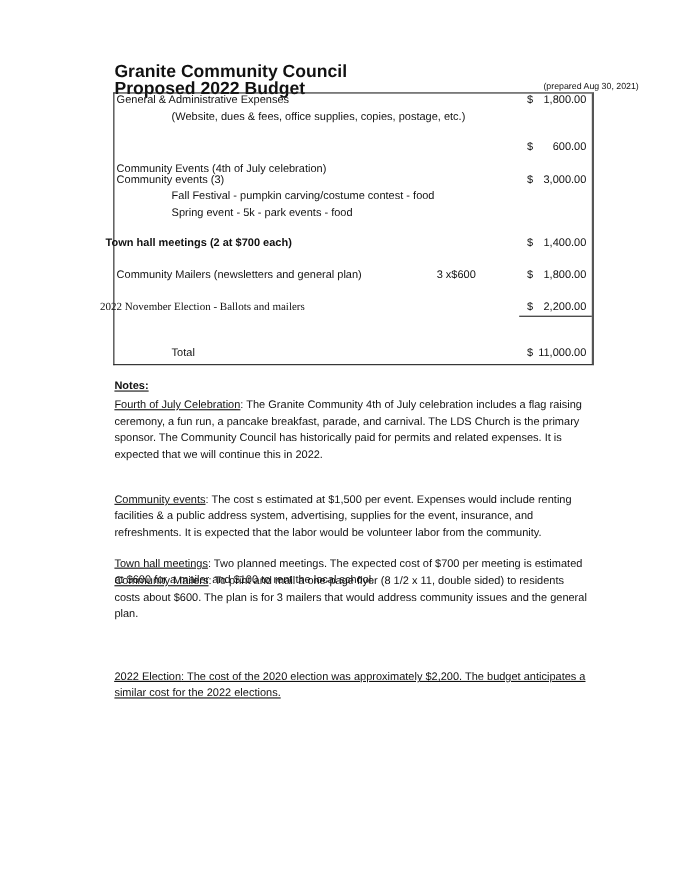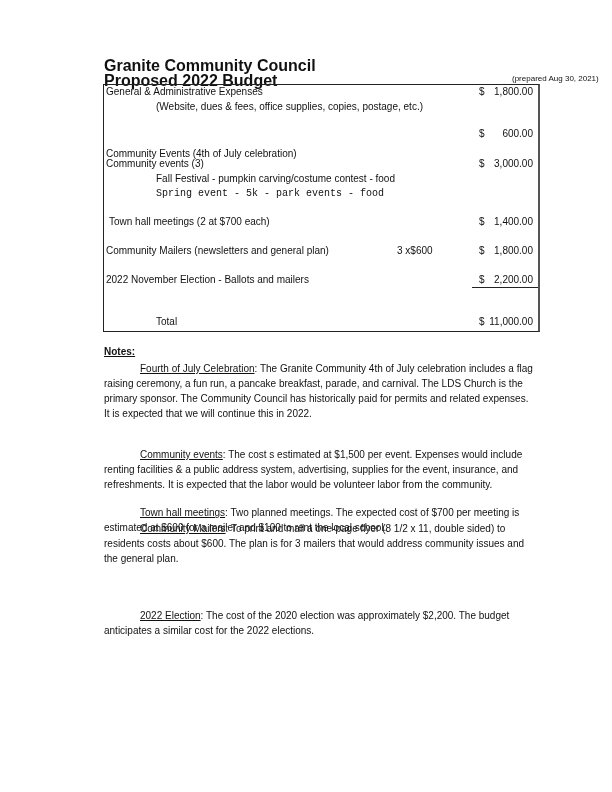--- a/index.html
+++ b/index.html
@@ -14,67 +14,67 @@
   .table-box {
     position: absolute; left: 103px; top: 84px; width: 434px; height: 246px;
     border: 1px solid #222; border-right: 2px solid #555;
   }
   .row-text { font-size: 10px; }
   .money { position: absolute; font-size: 10px; white-space: nowrap; }
   .money .sign { position: absolute; left: 0; }
   .money .amt { position: absolute; right: 0; }
   .rule { position: absolute; left: 472px; top: 287px; width: 66px; height: 1px; background: #222; }
   .notes { position: absolute; left: 104px; width: 430px; font-size: 10px; line-height: 15px; white-space: normal; }
-  .u { text-decoration: underline; margin-left: 36px; }
+  .u { text-decoration: underline; }
   .notes-head { font-weight: bold; text-decoration: underline; }
 </style>
 </head>
 <body>
 
 <div class="abs title" style="left:104px; top:57px;">Granite Community Council</div>
 <div class="abs title" style="left:104px; top:72px;">Proposed 2022 Budget</div>
-<div class="abs prepared" style="left:464px; top:74px;padding-left:48px;">(prepared Aug 30, 2021)</div>
+<div class="abs prepared" style="left:446px; top:74px;padding-left:48px;">(prepared Aug 30, 2021)</div>
 
 <div class="table-box"></div>
 
 <div class="abs row-text" style="left:106px; top:86px;">General &amp; Administrative Expenses</div>
 <div class="abs row-text" style="left:156px; top:101px;">(Website, dues &amp; fees, office supplies, copies, postage, etc.)</div>
 <div class="money" style="left:479px; top:86px; width:54px; height:12px;">
   <span class="sign">$</span>
   <span class="amt">1,800.00</span>
 </div>
 
 <div class="abs row-text" style="left:106px; top:128px;margin-top:20px;">Community Events (4th of July celebration)</div>
 <div class="money" style="left:479px; top:128px; width:54px; height:12px;">
   <span class="sign">$</span>
   <span class="amt">600.00</span>
 </div>
 
 <div class="abs row-text" style="left:106px; top:158px;">Community events (3)</div>
 <div class="abs row-text" style="left:156px; top:173px;">Fall Festival - pumpkin carving/costume contest - food</div>
-<div class="abs row-text" style="left:156px; top:188px;font-family:Liberation Mono, monospace;">Spring event - 5k - park events - food</div>
+<div class="abs row-text" style="left:156px; top:188px;">Spring event - 5k - park events - food</div>
 <div class="money" style="left:479px; top:158px; width:54px; height:12px;">
   <span class="sign">$</span>
   <span class="amt">3,000.00</span>
 </div>
 
-<div class="abs row-text" style="left:109px; top:216px;">Town hall meetings (2 at $700 each)</div>
+<div class="abs row-text" style="left:96px; top:216px;font-weight:bold;">Town hall meetings (2 at $700 each)</div>
 <div class="money" style="left:479px; top:216px; width:54px; height:12px;">
   <span class="sign">$</span>
   <span class="amt">1,400.00</span>
 </div>
 
 <div class="abs row-text" style="left:106px; top:245px;">Community Mailers (newsletters and general plan)</div>
 <div class="abs row-text" style="left:362px; top:245px;margin-left:35px;">3 x$600</div>
 <div class="money" style="left:479px; top:245px; width:54px; height:12px;">
   <span class="sign">$</span>
   <span class="amt">1,800.00</span>
 </div>
 
-<div class="abs row-text" style="left:106px; top:274px;">2022 November Election - Ballots and mailers</div>
+<div class="abs row-text" style="left:91px; top:274px;font-family:Liberation Serif, serif;">2022 November Election - Ballots and mailers</div>
 <div class="money" style="left:479px; top:274px; width:54px; height:12px;">
   <span class="sign">$</span>
   <span class="amt">2,200.00</span>
 </div>
 <div class="rule"></div>
 
 <div class="abs row-text" style="left:156px; top:316px;">Total</div>
 <div class="money" style="left:479px; top:316px; width:54px; height:12px;">
   <span class="sign">$</span>
   <span class="amt">11,000.00</span>
@@ -91,15 +91,15 @@
 </div>
 
 <div class="notes" style="top:505px;">
   <span class="u">Town hall meetings</span><span>:  Two planned meetings.  The expected cost of $700 per meeting is estimated at $600 for a mailer and $100 to rent the local school.</span>
 </div>
 
 <div class="notes" style="top:521px;">
   <span class="u">Community Mailers</span><span>:  To print and mail a one-page flyer (8 1/2 x 11, double sided) to residents costs about $600. The plan is for 3 mailers that would address community issues and the general plan.</span>
 </div>
 
-<div class="notes" style="top:608px;">
+<div class="notes" style="top:608px;text-decoration:underline;">
   <span class="u">2022 Election</span><span>: The cost of the 2020 election was approximately $2,200. The budget anticipates a similar cost for the 2022 elections.</span>
 </div>
 
 </body></html>

